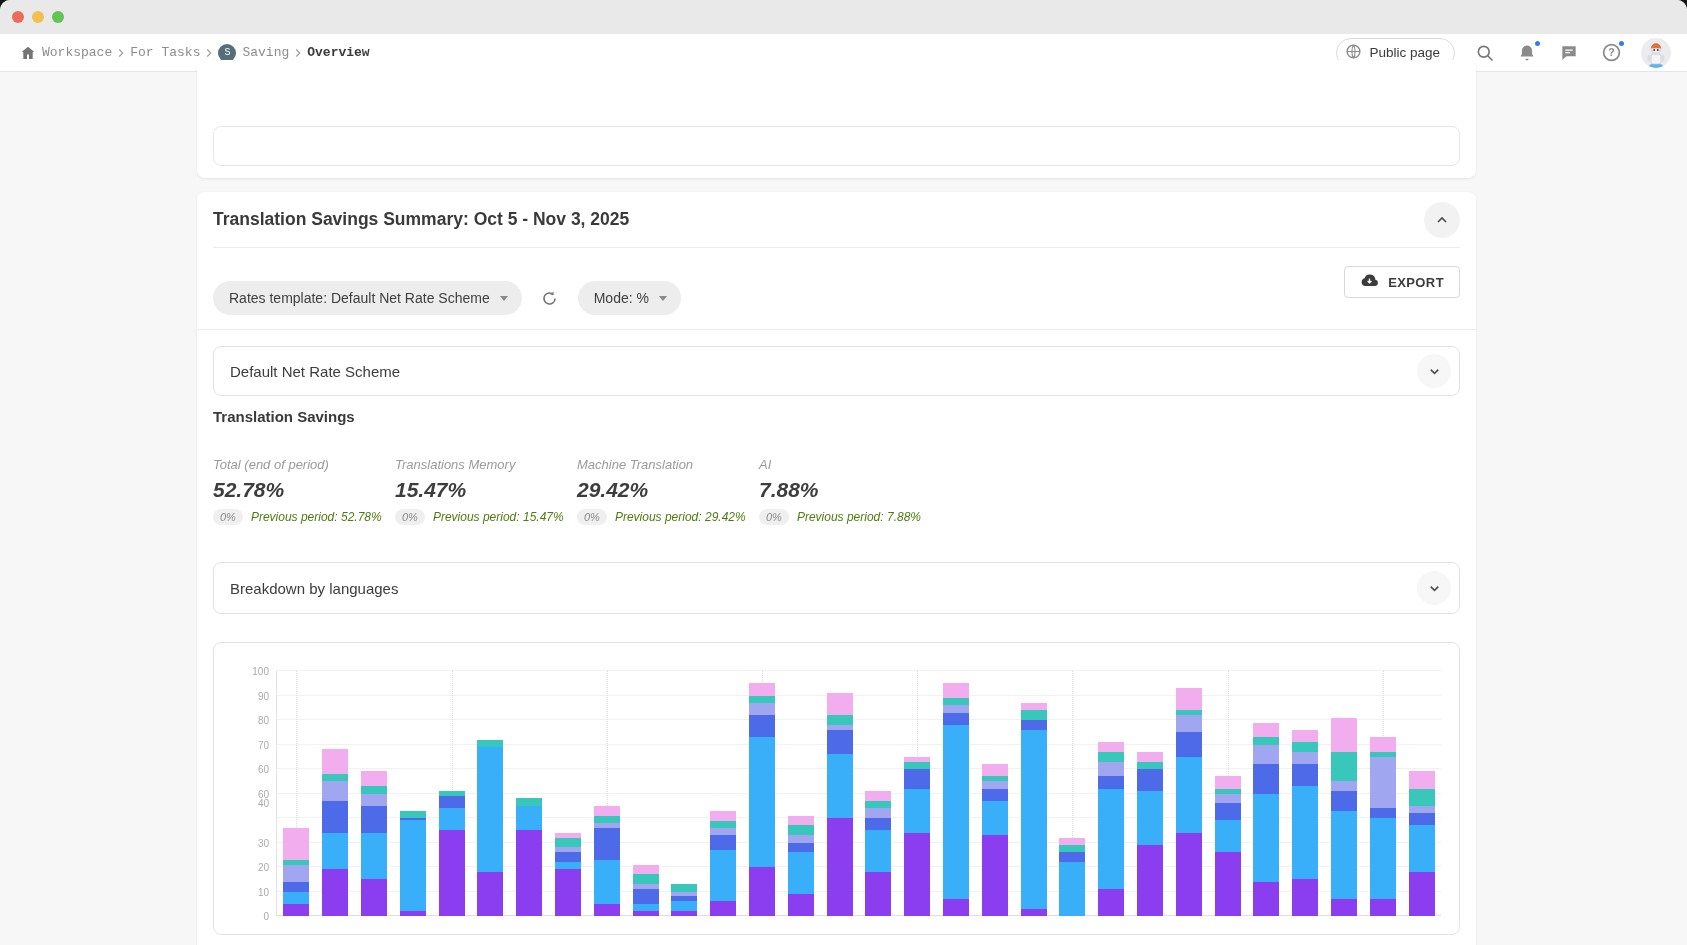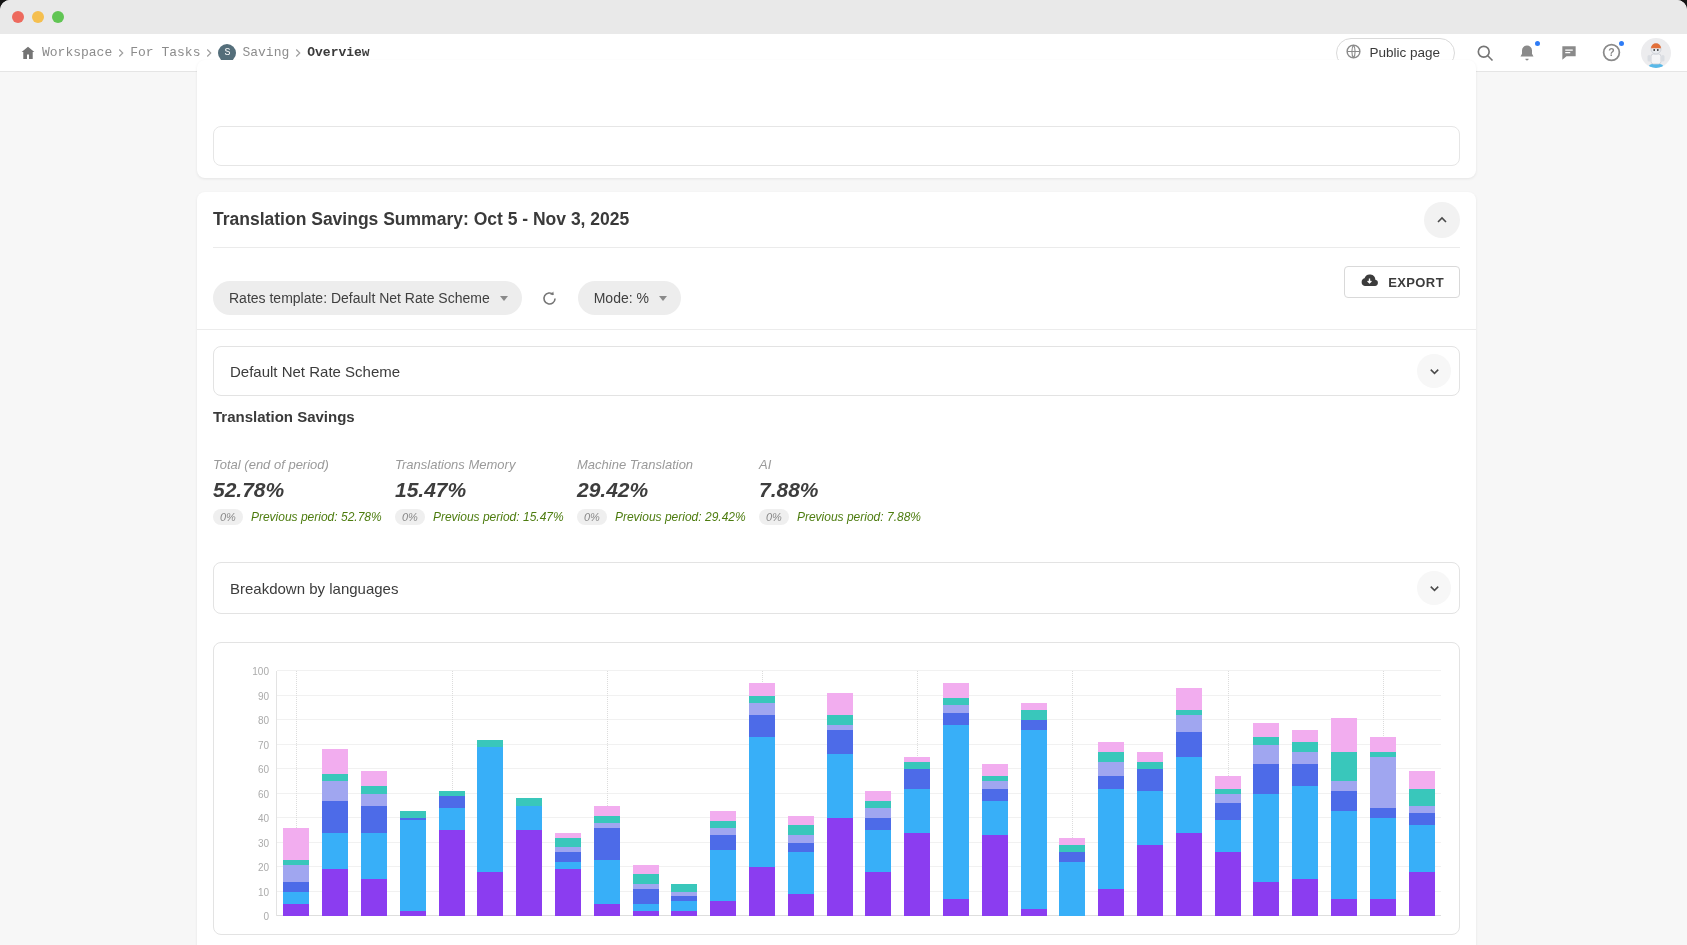--- a/index.html
+++ b/index.html
@@ -293,21 +293,21 @@
           <div class="plot" id="plot">
               <div class="gridline baseline" style="bottom: 0px;"></div>
               <div class="ylab" style="bottom: 0px;">0</div>
               <div class="gridline" style="bottom: 24.5px;"></div>
               <div class="ylab" style="bottom: 24.5px;">10</div>
               <div class="gridline" style="bottom: 49px;"></div>
               <div class="ylab" style="bottom: 49px;">20</div>
               <div class="gridline" style="bottom: 73.5px;"></div>
               <div class="ylab" style="bottom: 73.5px;">30</div>
               <div class="gridline" style="bottom: 98px;"></div>
-              <div class="ylab" style="bottom: 98px;">40</div>
+              <div class="ylab" style="bottom: 113px;">40</div>
               <div class="gridline" style="bottom: 122.5px;"></div>
               <div class="ylab" style="bottom: 122.5px;">60</div>
               <div class="gridline" style="bottom: 147px;"></div>
               <div class="ylab" style="bottom: 147px;">60</div>
               <div class="gridline" style="bottom: 171.5px;"></div>
               <div class="ylab" style="bottom: 171.5px;">70</div>
               <div class="gridline" style="bottom: 196px;"></div>
               <div class="ylab" style="bottom: 196px;">80</div>
               <div class="gridline" style="bottom: 220.5px;"></div>
               <div class="ylab" style="bottom: 220.5px;">90</div>

